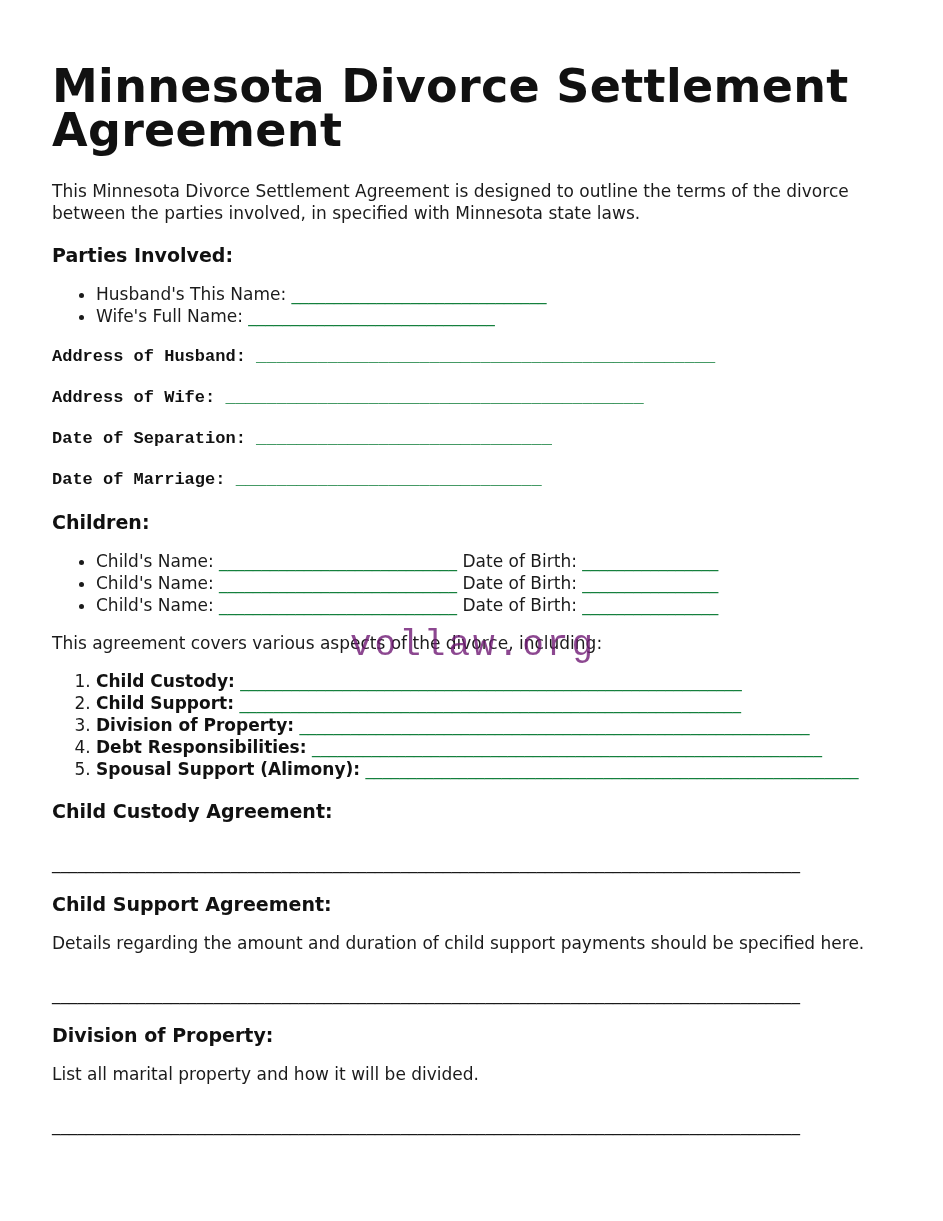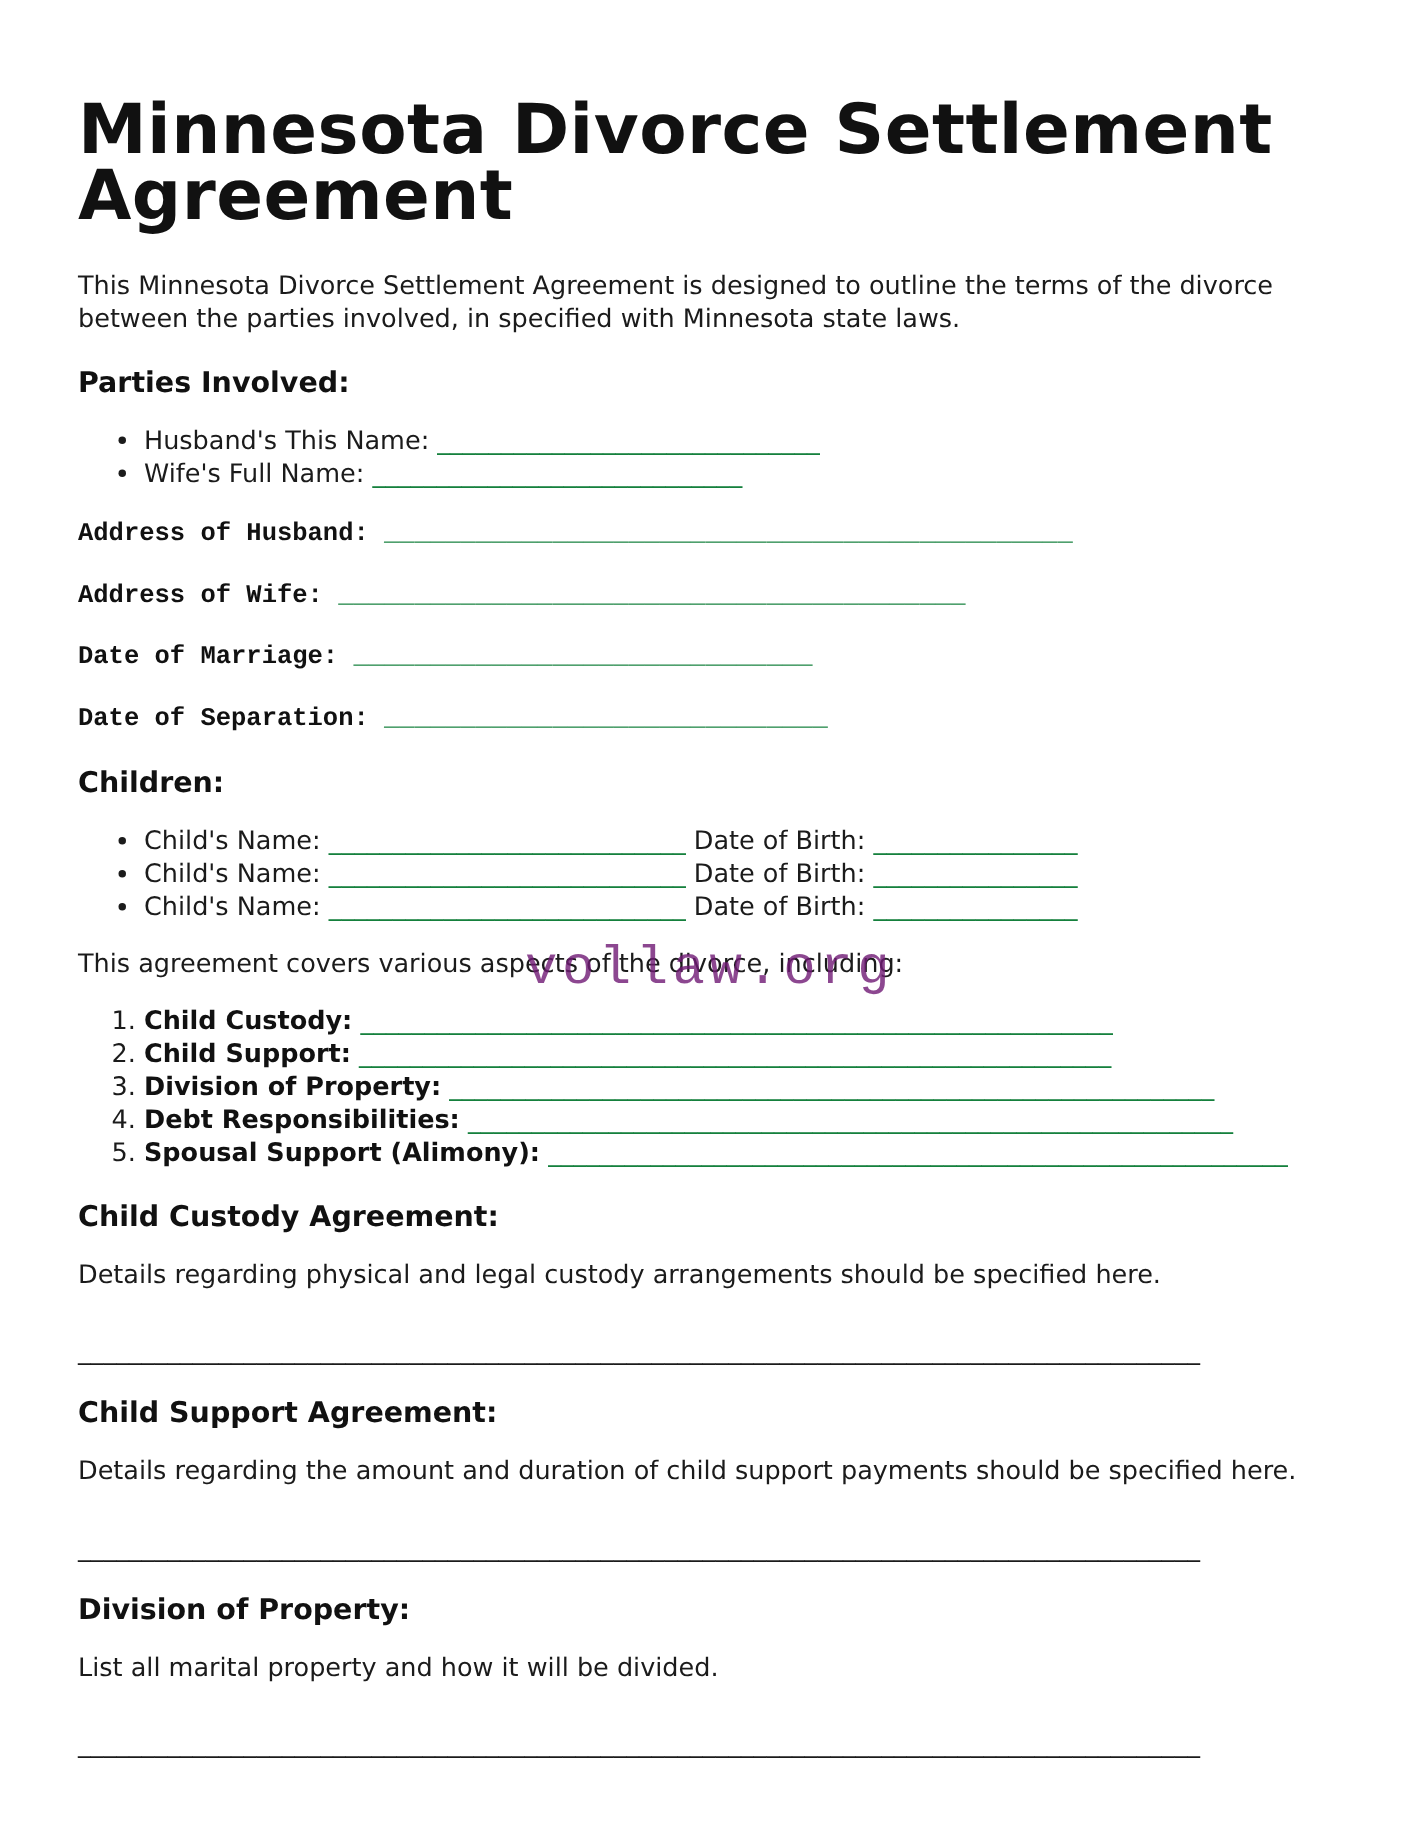--- a/index.html
+++ b/index.html
@@ -86,26 +86,26 @@
 
   <p class="field">
     <strong>Address of Husband:</strong>
     <span class="blank">_____________________________________________</span>
   </p>
   <p class="field">
     <strong>Address of Wife:</strong>
     <span class="blank">_________________________________________</span>
   </p>
   <p class="field">
+    <strong>Date of Separation:</strong>
+    <span class="blank">_____________________________</span>
+  </p>
+  <p class="field">
     <strong>Date of Marriage:</strong>
     <span class="blank">______________________________</span>
-  </p>
-  <p class="field">
-    <strong>Date of Separation:</strong>
-    <span class="blank">_____________________________</span>
   </p>
 
   <h2>Children:</h2>
   <ul>
     <li>
       <span>Child's Name:</span>
       <span class="blank">____________________________</span>
       <span>Date of Birth:</span>
       <span class="blank">________________</span>
     </li>
@@ -142,21 +142,20 @@
       <strong>Debt Responsibilities:</strong>
       <span class="blank">____________________________________________________________</span>
     </li>
     <li>
       <strong>Spousal Support (Alimony):</strong>
       <span class="blank">__________________________________________________________</span>
     </li>
   </ol>
 
   <h2>Child Custody Agreement:</h2>
-  <p>Details regarding physical and legal custody arrangements should be specified here.</p>
   <p class="blank-line">________________________________________________________________________________________</p>
 
   <h2>Child Support Agreement:</h2>
   <p>Details regarding the amount and duration of child support payments should be specified here.</p>
   <p class="blank-line">________________________________________________________________________________________</p>
 
   <h2>Division of Property:</h2>
   <p>List all marital property and how it will be divided.</p>
   <p class="blank-line">________________________________________________________________________________________</p>
 

